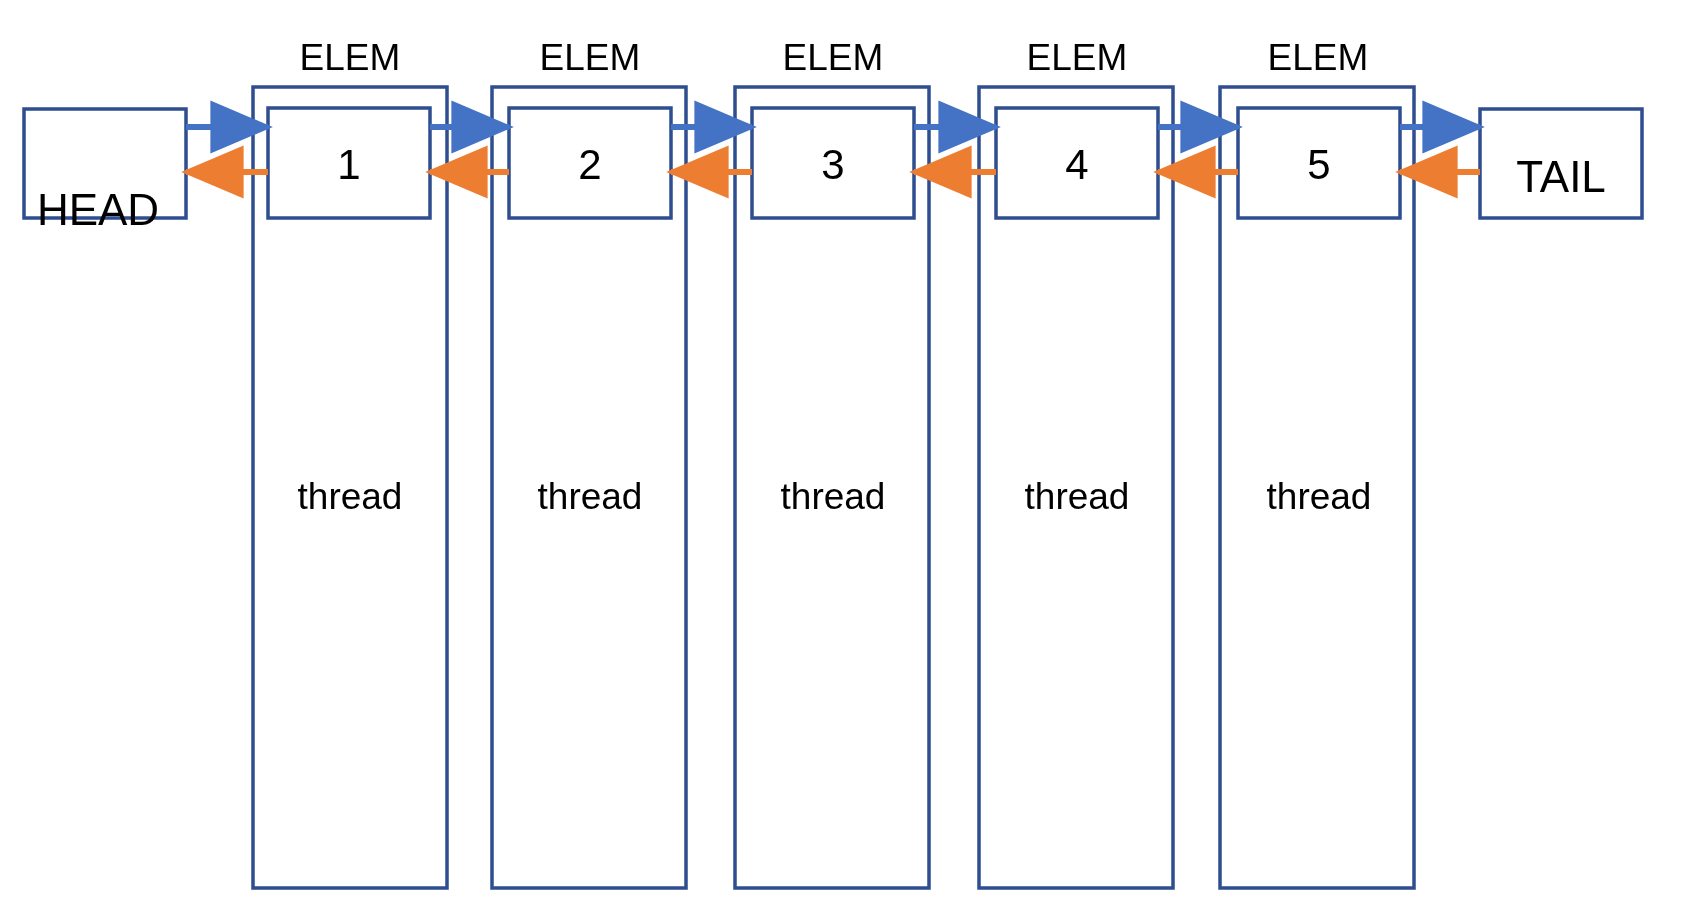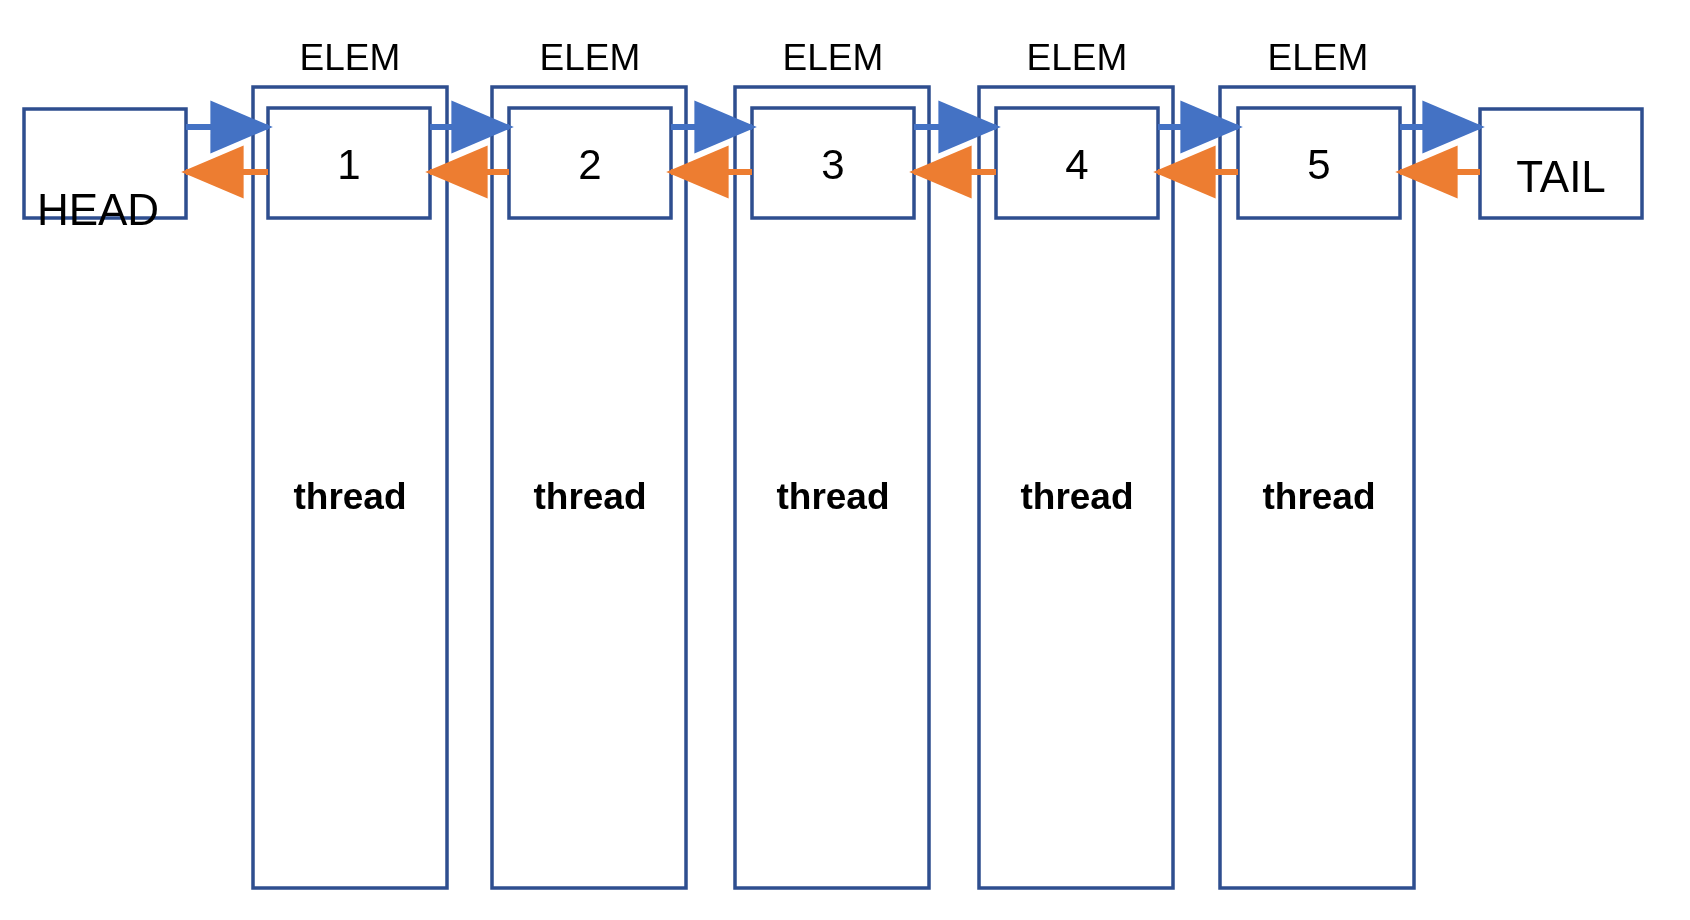--- a/index.html
+++ b/index.html
@@ -28,21 +28,21 @@
     position: absolute;
     color: #000000;
     white-space: nowrap;
     line-height: 1;
     text-align: center;
     transform: translate(-50%, -50%);
   }
   .txt-elem     { font-size: 37px; }
   .txt-endpoint { font-size: 44px; }
   .txt-num      { font-size: 42px; }
-  .txt-thread   { font-size: 37px; font-weight: bold; }
+  .txt-thread   { font-size: 37px; }
 </style>
 </head>
 <body>
 
 <div id="canvas">
 
   <svg class="layer" viewBox="0 0 1690 920" xmlns="http://www.w3.org/2000/svg">
 
     <defs>
       <marker id="ah-blue" markerWidth="11" markerHeight="11" refX="9.6" refY="5.5" orient="auto" markerUnits="strokeWidth">

